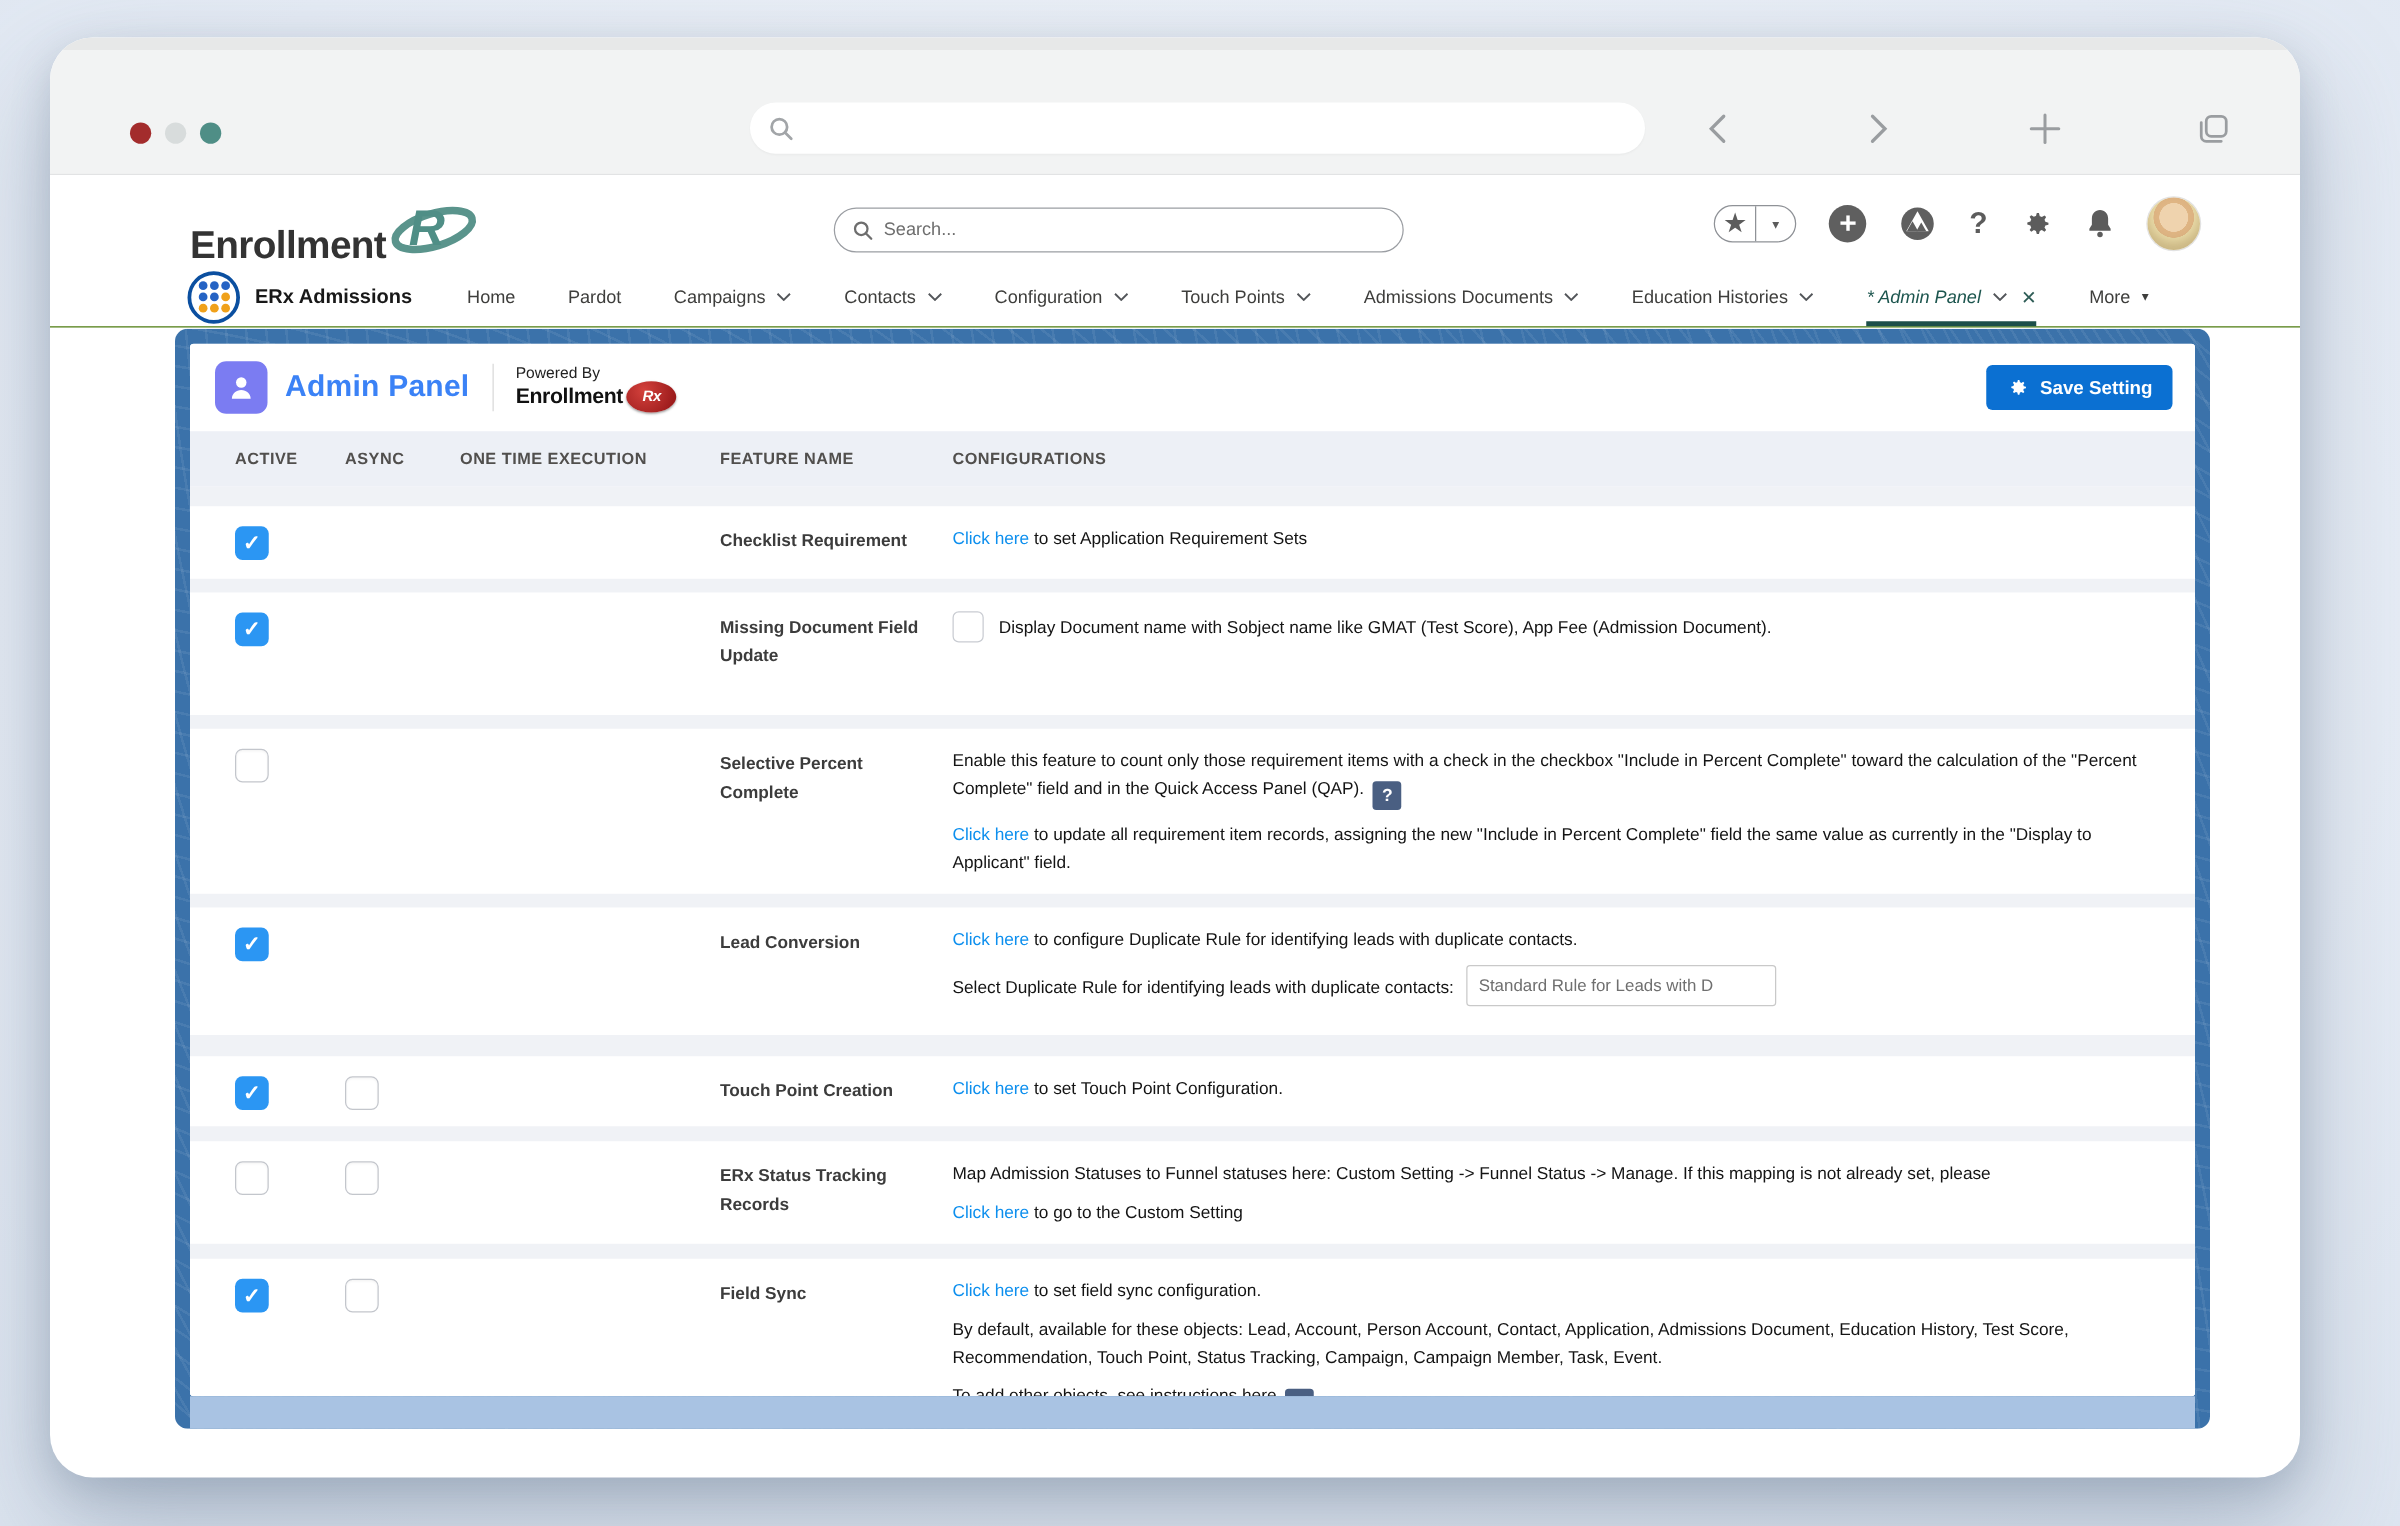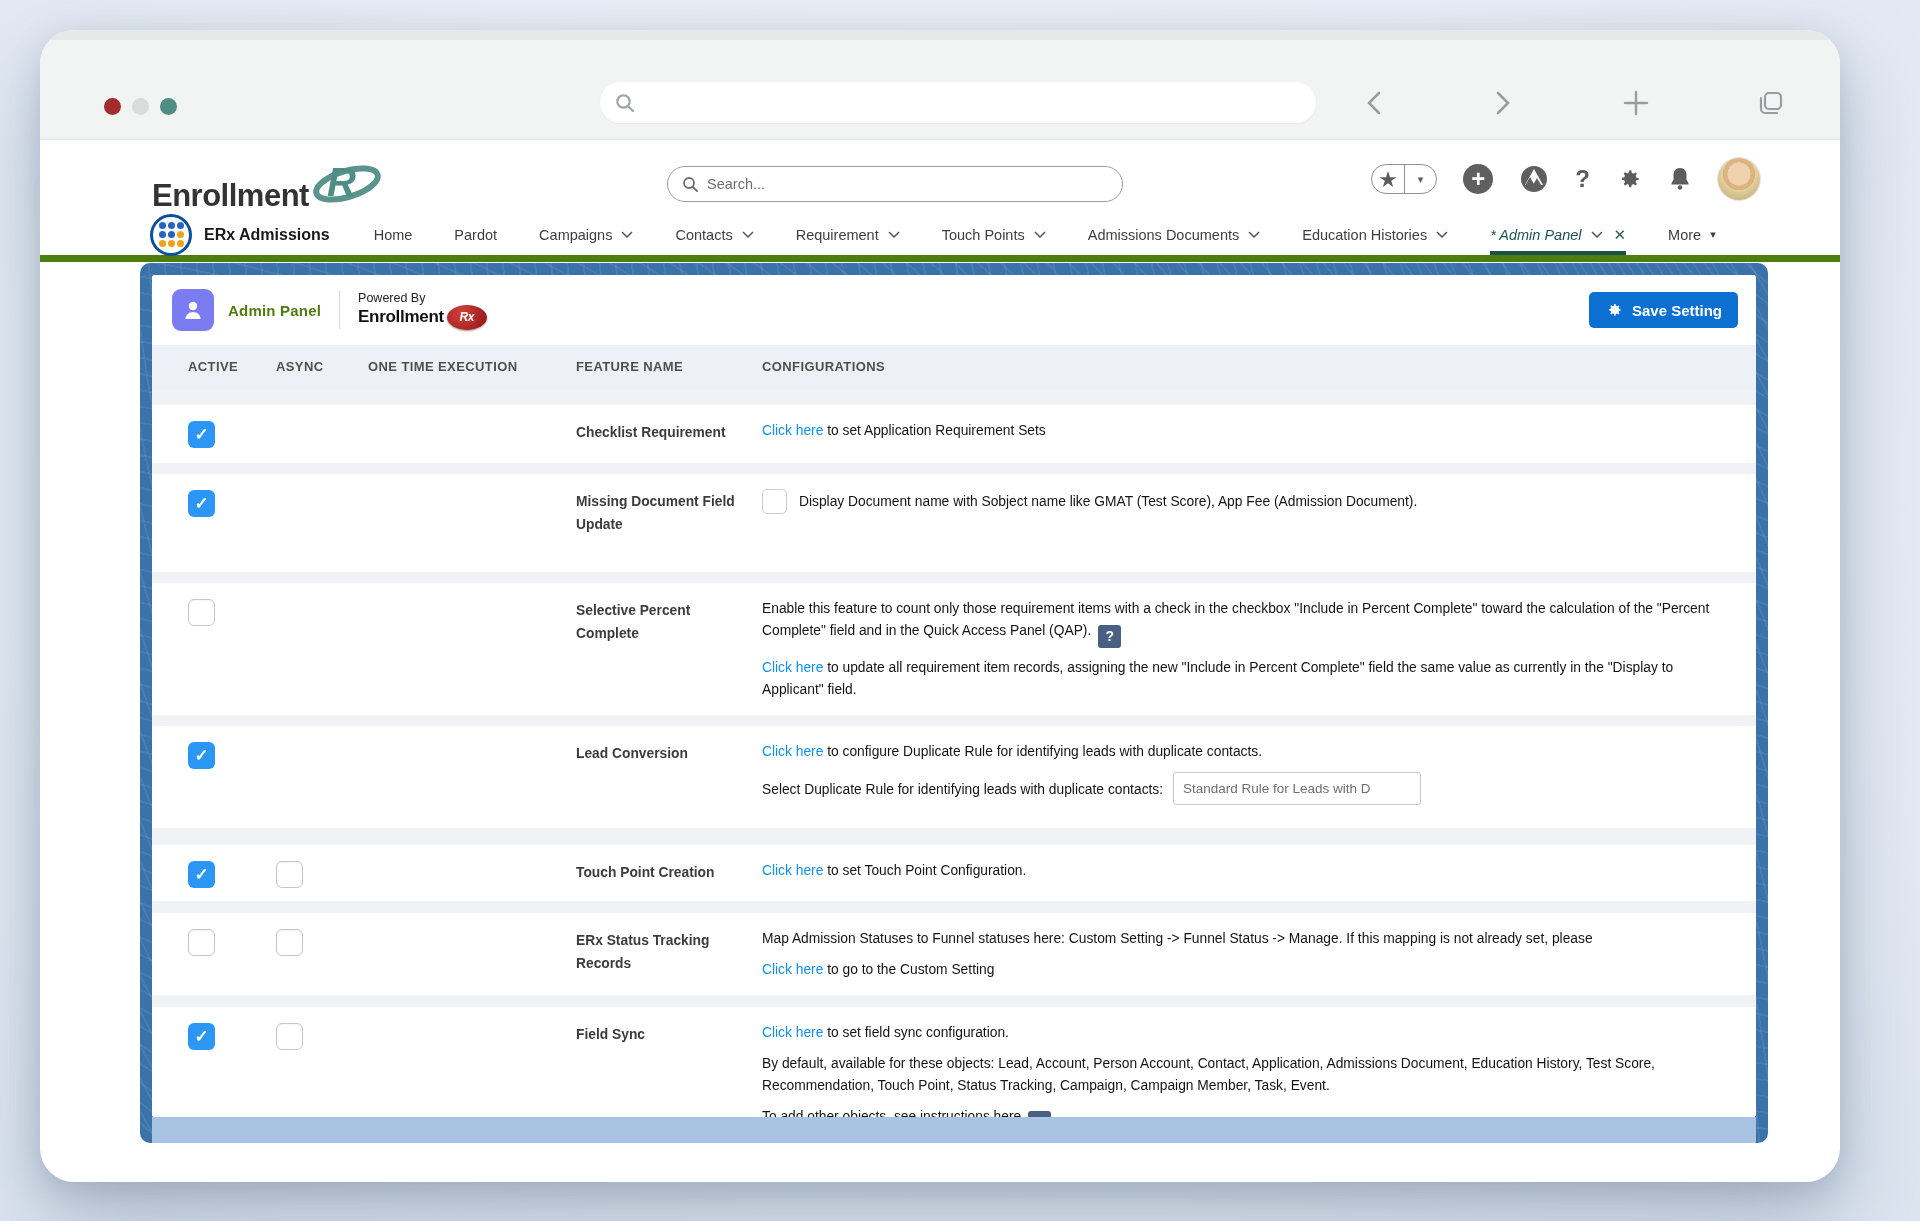--- a/index.html
+++ b/index.html
@@ -35,21 +35,21 @@
   .fav-pill .half + .half { border-left:1px solid #8f9297; }
   .plus-circle { width:30px; height:30px; border-radius:50%; background:#5f5f5f; color:#fff;
     display:flex; align-items:center; justify-content:center; font-size:24px; font-weight:600; line-height:1; }
   .util-glyph { font-size:24px; font-weight:700; color:#5c5c5c; }
   .avatar { width:42px; height:42px; border-radius:50%;
     background: radial-gradient(circle at 50% 38%, #efd3ae 0 34%, #dfb584 35% 48%, #e8d9a6 49% 78%, #cdd7de 79%);
     box-shadow: inset 0 -6px 8px rgba(150,120,70,.35), 0 0 0 1px #e2e2e2; }
 
   
   .nav-bar { position:absolute; left:0; top:184px; right:0; height:48px; background:#fff;
-    display:flex; align-items:center; border-bottom:7px solid #4d7c0f;text-align:right; }
+    display:flex; align-items:center; border-bottom:1px solid #4d7c0f;text-align:right; }
   .launcher { margin-left:110px; width:42px; height:42px; border:3px solid #0b4fa0; border-radius:50%;
     display:flex; align-items:center; justify-content:center; flex:none; }
   .waffle { display:grid; grid-template-columns:repeat(3,7px); grid-template-rows:repeat(3,7px); gap:2px; }
   .waffle i { border-radius:50%; }
   .app-name { font-size:16px; font-weight:700; color:#181818; margin-left:12px; margin-right:44px; white-space:nowrap; }
   .tabs { display:flex; align-items:center; gap:42px; height:100%; }
   .tab { display:flex; align-items:center; gap:9px; font-size:14.5px; color:#3e3e3c; height:100%;
     white-space:nowrap; cursor:pointer; }
   .tab .chev { color:#53565a; display:flex; }
   .tab.active { color:#1c554e; font-style:italic; border-bottom:4px solid #1c4f4a; padding-top:4px; }
@@ -64,21 +64,21 @@
       radial-gradient(circle at 88% 70%, rgba(255,255,255,.10) 0 2px, transparent 3px),
       repeating-radial-gradient(circle at 110% -20%, transparent 0 14px, rgba(255,255,255,.07) 14px 16px),
       repeating-radial-gradient(circle at -10% 120%, transparent 0 14px, rgba(255,255,255,.07) 14px 16px);
     padding:12px 12px 0 12px; overflow:hidden; }
   .panel-inner { background:#fff; height:842px; overflow:hidden; border-radius:3px; }
   .panel-bottom-bar { position:absolute; left:12px; right:12px; bottom:0; height:26px; background:#a9c3e3; }
 
   .panel-header { height:70px; display:flex; align-items:center; padding:0 20px; background:#fff; position:relative; }
   .admin-icon { width:42px; height:42px; background:#7b7cf2; border-radius:9px;
     display:flex; align-items:center; justify-content:center; flex:none; }
-  .panel-title { font-size:15px; font-weight:700; color:#4d7c0f; margin-left:14px; letter-spacing:.2px; }
+  .panel-title { font-size:24px; font-weight:700; color:#3b82f6; margin-left:14px; letter-spacing:.2px; }
   .vdiv { width:1px; height:38px; background:#d9d9d9; margin:0 18px; }
   .powered { display:flex; flex-direction:column; justify-content:center; }
   .powered-label { font-size:12.5px; color:#222; }
   .powered-brand { display:flex; align-items:center; font-size:17px; font-weight:800; color:#111; letter-spacing:-.3px; }
   .rx-badge { width:40px; height:25px; border-radius:50%; background:radial-gradient(circle at 35% 30%, #d3413c, #8f1214);
     color:#fff; font-size:12px; font-weight:800; font-style:italic; display:flex; align-items:center; justify-content:center; margin-left:3px;
     box-shadow:0 1px 2px rgba(0,0,0,.4); }
   .save-btn { position:absolute; right:18px; top:17px; height:36px; padding:0 16px; background:#0b70d2; border:none;
     border-radius:5px; color:#fff; font-size:15px; font-weight:600; display:flex; align-items:center; gap:9px; cursor:pointer;
     font-family:"Liberation Sans", sans-serif; }
@@ -242,21 +242,21 @@
         </div>
         <div class="tab">
           <span>Contacts</span>
           <span class="chev">
             <svg width="12" height="7" viewBox="0 0 12 7">
               <path d="M1 1l5 5 5-5" fill="none" stroke="currentColor" stroke-width="1.5"></path>
             </svg>
           </span>
         </div>
         <div class="tab">
-          <span>Requirement</span>
+          <span>Configuration</span>
           <span class="chev">
             <svg width="12" height="7" viewBox="0 0 12 7">
               <path d="M1 1l5 5 5-5" fill="none" stroke="currentColor" stroke-width="1.5"></path>
             </svg>
           </span>
         </div>
         <div class="tab">
           <span>Touch Points</span>
           <span class="chev">
             <svg width="12" height="7" viewBox="0 0 12 7">

